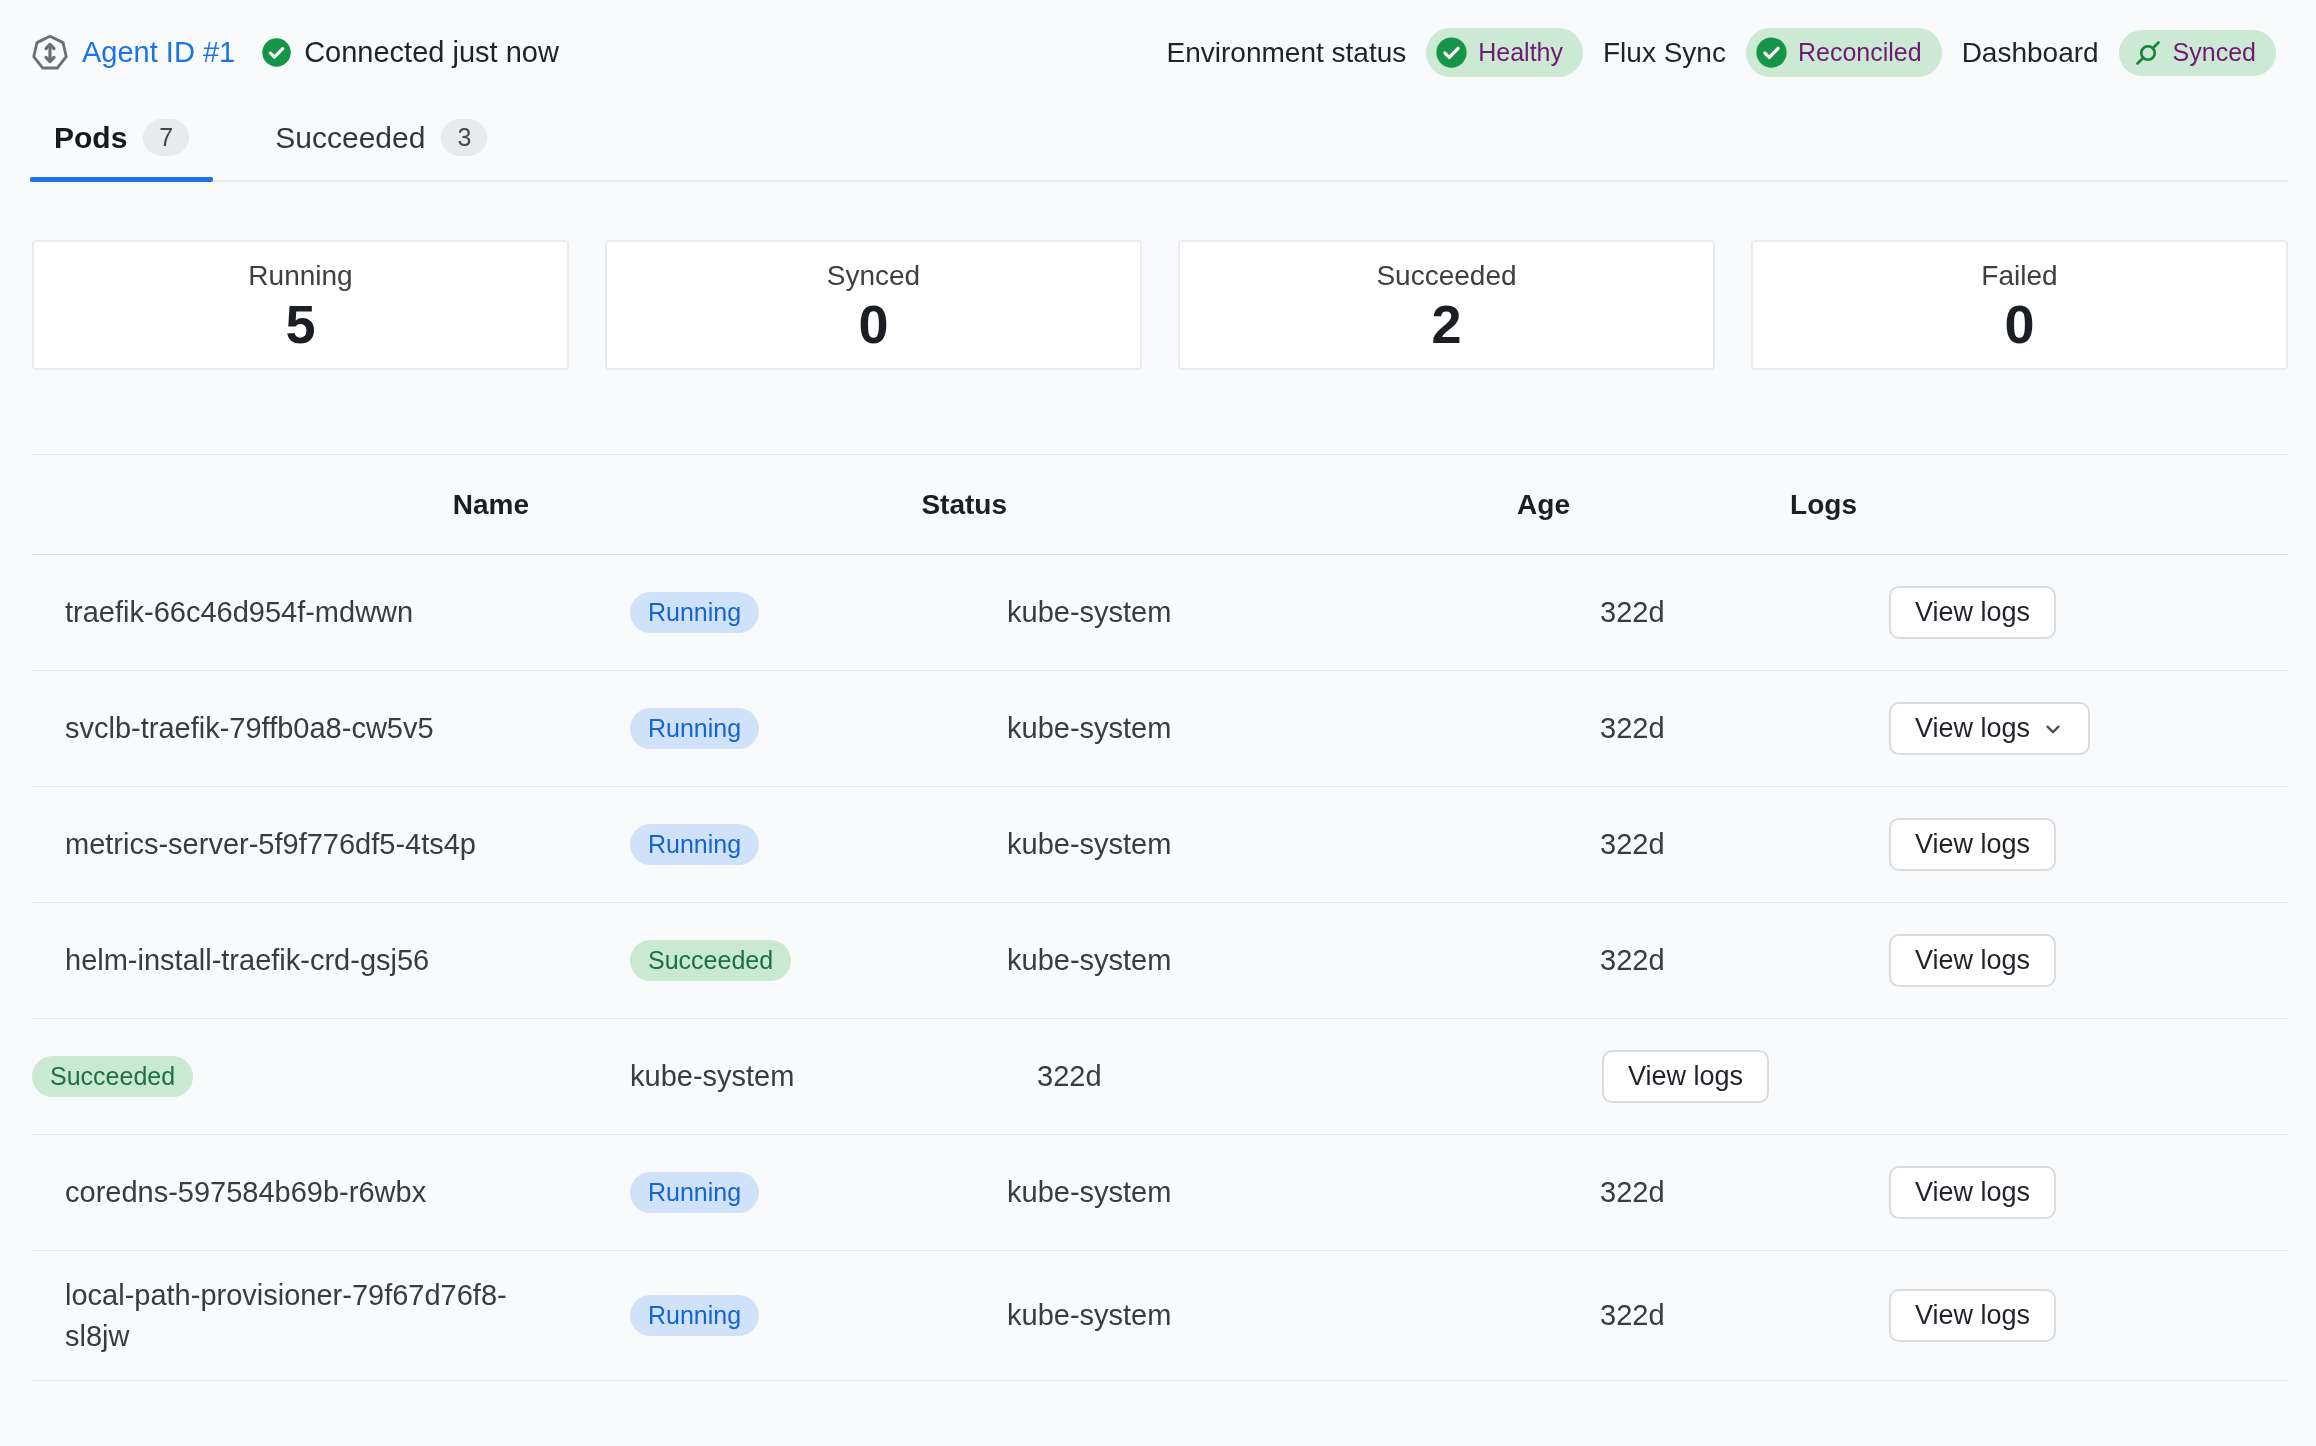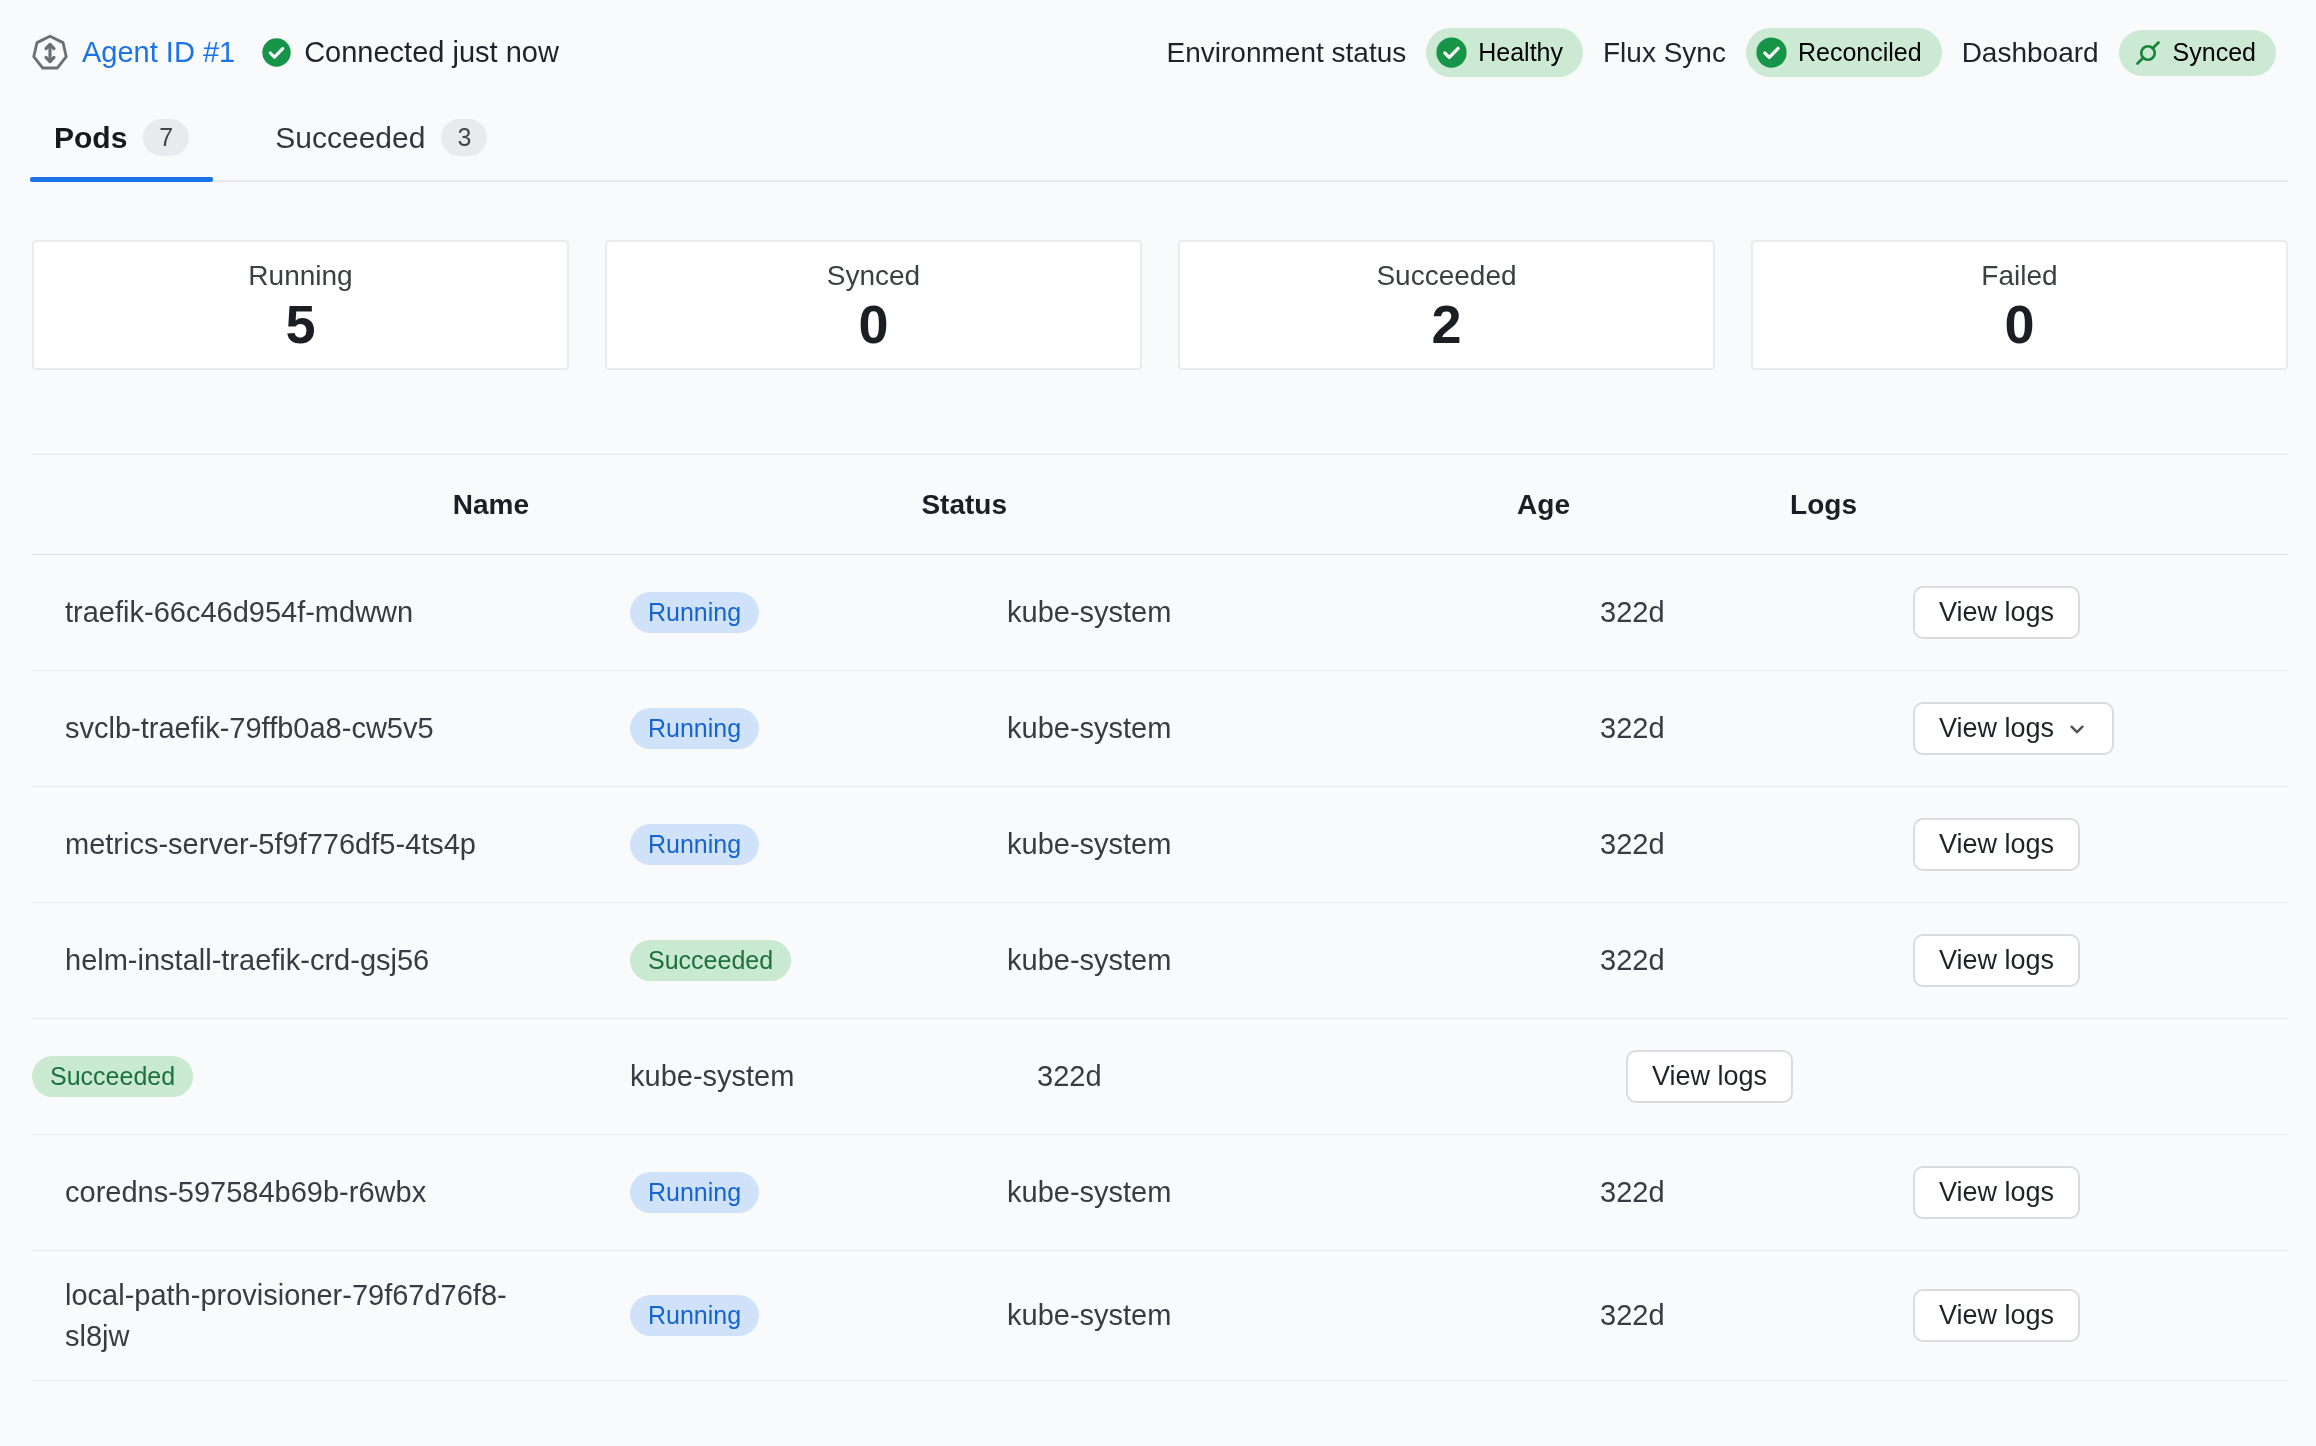--- a/index.html
+++ b/index.html
@@ -15,21 +15,21 @@
   
   .topbar { display:flex; justify-content:space-between; align-items:center; padding:28px 40px 0 30px; }
   .topbar-left { display:flex; align-items:center; }
   .agent-link { color:#1a73e8; font-size:29px; text-decoration:none; margin-left:12px; cursor:pointer; }
   .connected-text { font-size:29px; color:#1f2328; margin-left:12px; }
   .spacer-24 { width:26px; }
   .topbar-right { display:flex; align-items:center; gap:20px; }
   .hdr-label { font-size:28px; color:#1f2328; font-weight:500; }
   .pill-green {
     display:inline-flex; align-items:center; gap:10px;
-    background:#cbe9d3; color:#000000;
+    background:#cbe9d3; color:#701a75;
     border-radius:999px; padding:8px 20px 8px 9px; font-size:25px;
   }
   .icon-circle-check { display:inline-flex; }
 
   
   .tabs { display:flex; margin:36px 28px 0 30px; border-bottom:2px solid #e8eaed;gap:38px; }
   .tab {
     display:inline-flex; align-items:center; gap:16px;
     padding:6px 24px 24px; font-size:30px; color:#33373c;
     position:relative; cursor:pointer;
@@ -66,21 +66,21 @@
   .c-name { padding-left:33px; padding-right:48px; max-width:545px; overflow-wrap:break-word; line-height:1.4; }
   .c-age  { padding-left:30px; }
   .c-logs { padding-left:32px; }
   .status-pill { display:inline-flex; align-items:center; padding:6px 18px; border-radius:999px; font-size:25px; }
   .status-pill.blue  { background:#cfe2fa; color:#1565d0; }
   .status-pill.green { background:#c9e9d1; color:#1d7040; }
   .logs-btn {
     display:inline-flex; align-items:center; gap:12px;
     background:#ffffff; border:2px solid #d9dcdf; border-radius:10px;
     padding:9px 24px; font-size:27px; color:#1f2328;
-    font-family:inherit; cursor:pointer;margin-left:24px;
+    font-family:inherit; cursor:pointer;
   }
   .logs-btn svg { display:block; }
 </style>
 </head>
 <body>
 
 <header class="topbar">
   <div class="topbar-left">
     <span style="display:inline-flex;">
       <svg width="40" height="40" viewBox="0 0 24 24" fill="none" stroke="#6b7075" stroke-width="1.7" stroke-linejoin="round" stroke-linecap="round">

